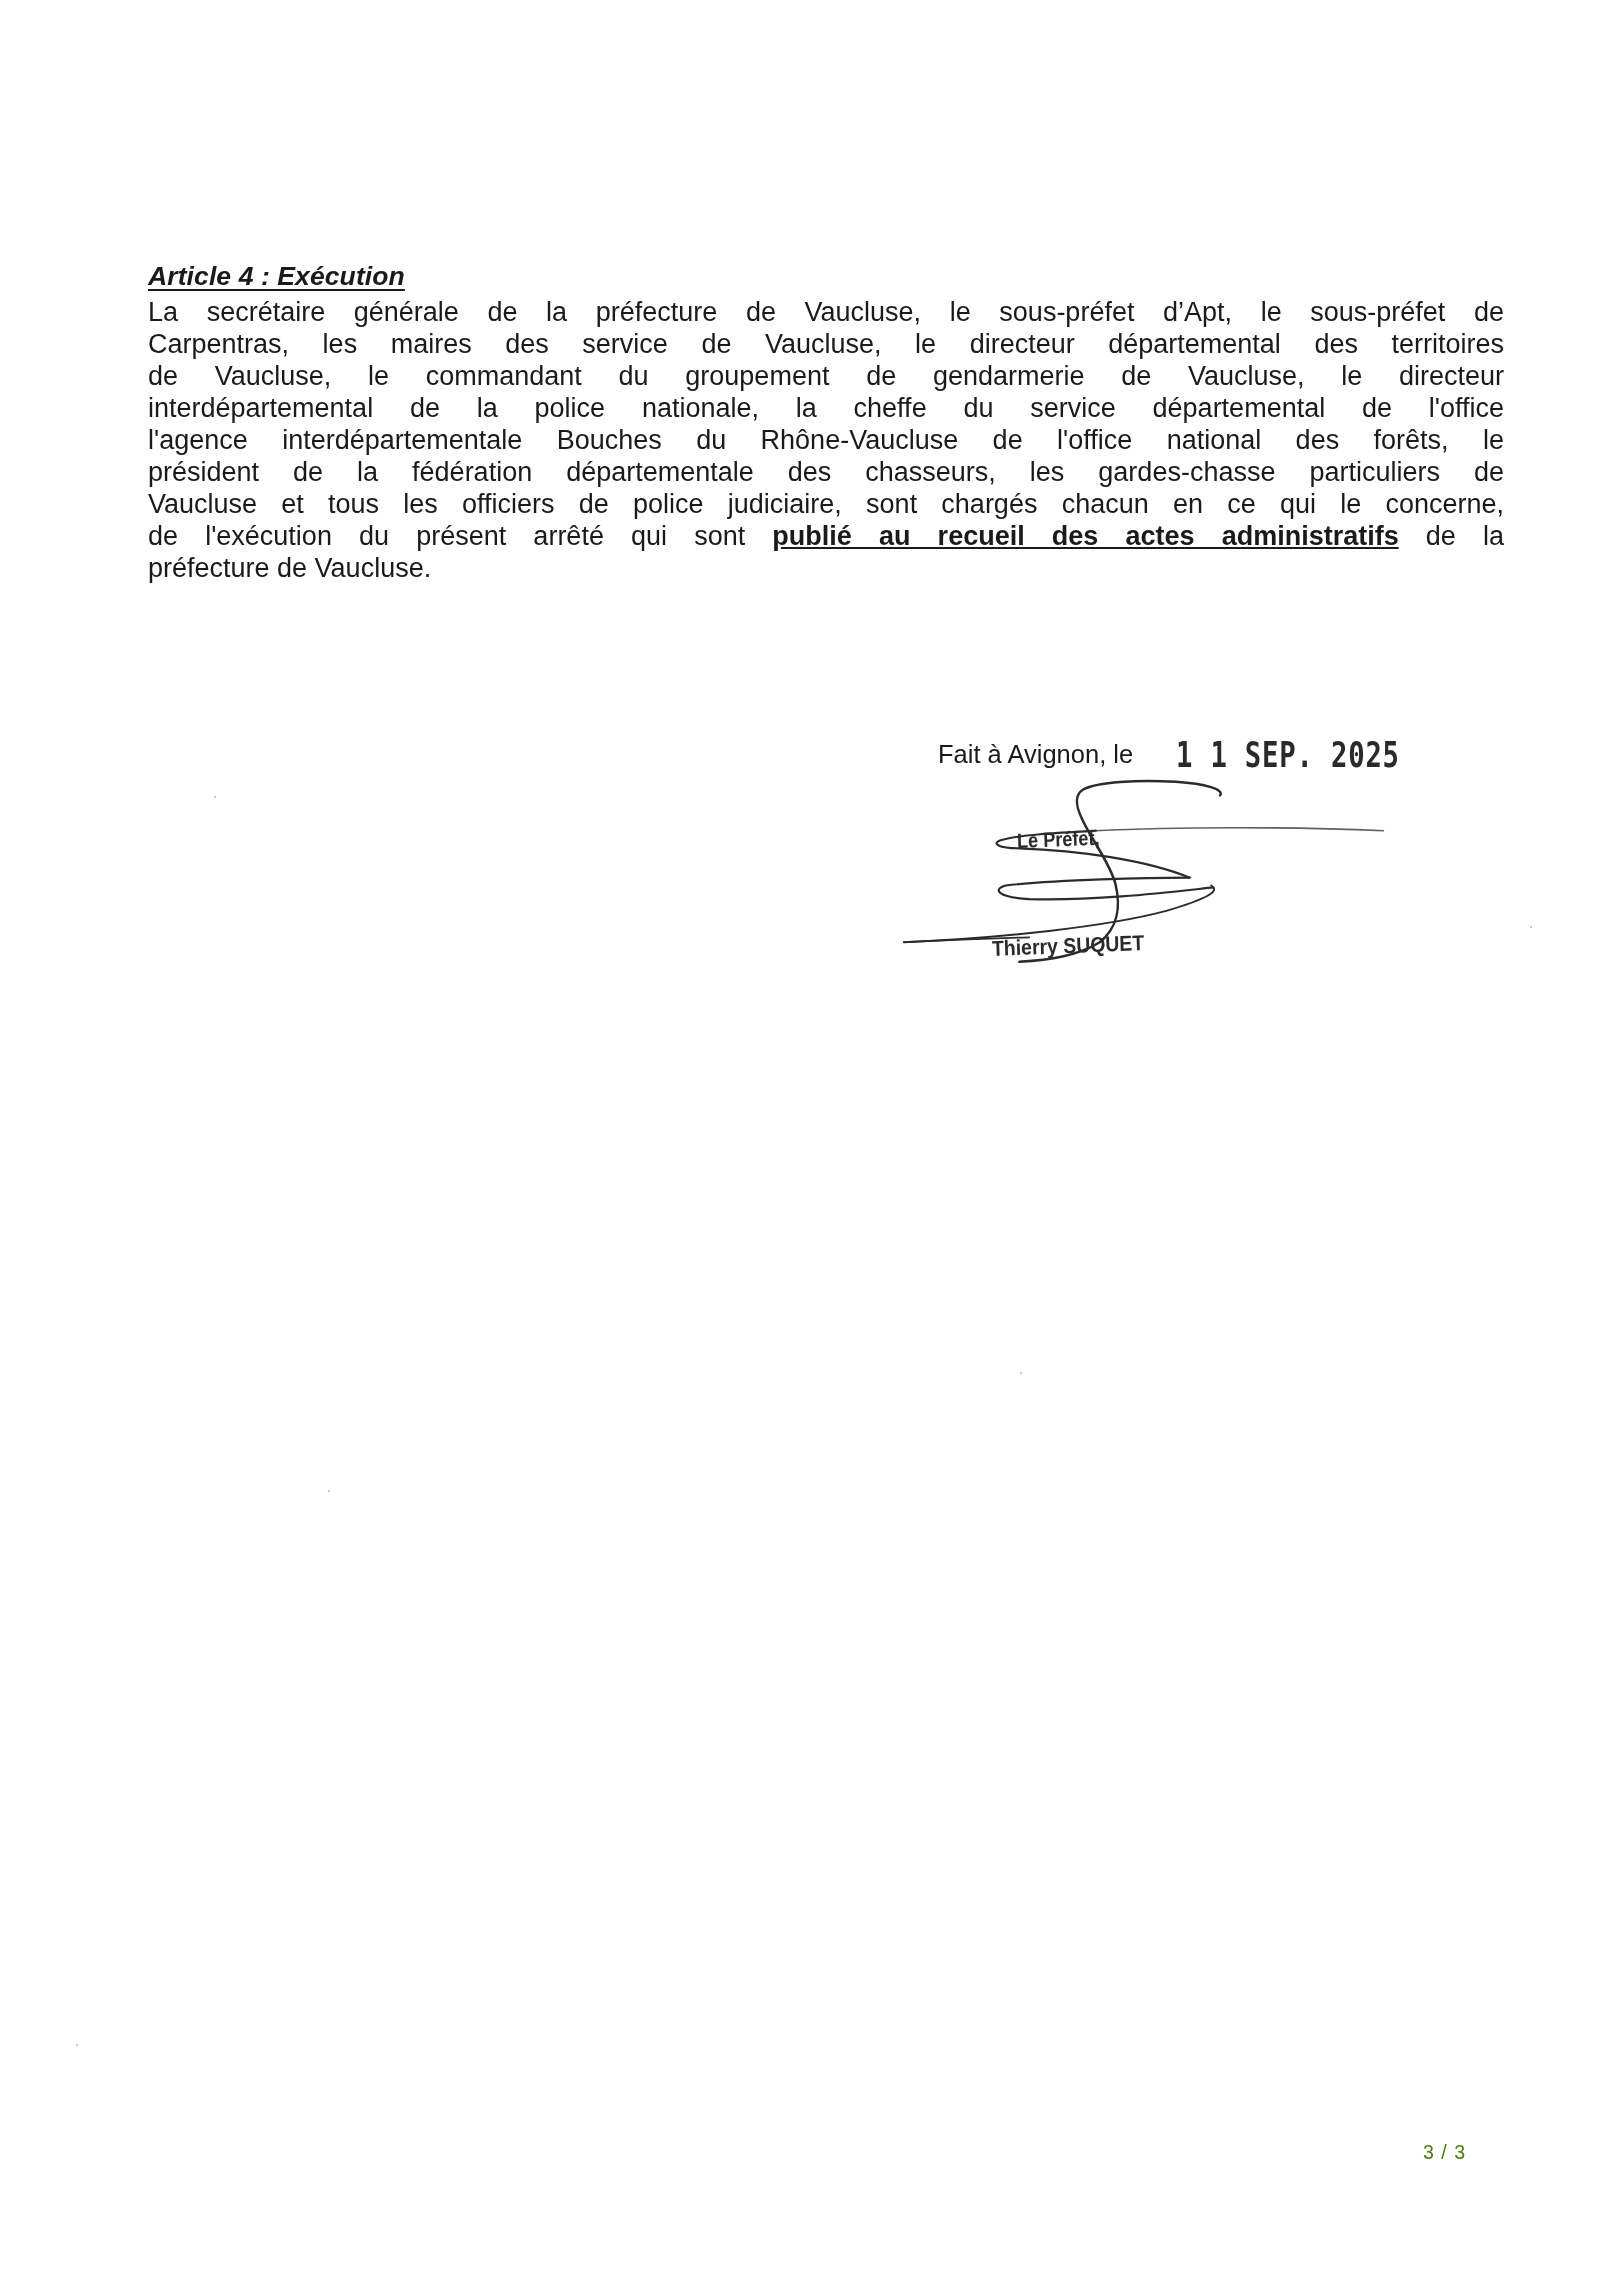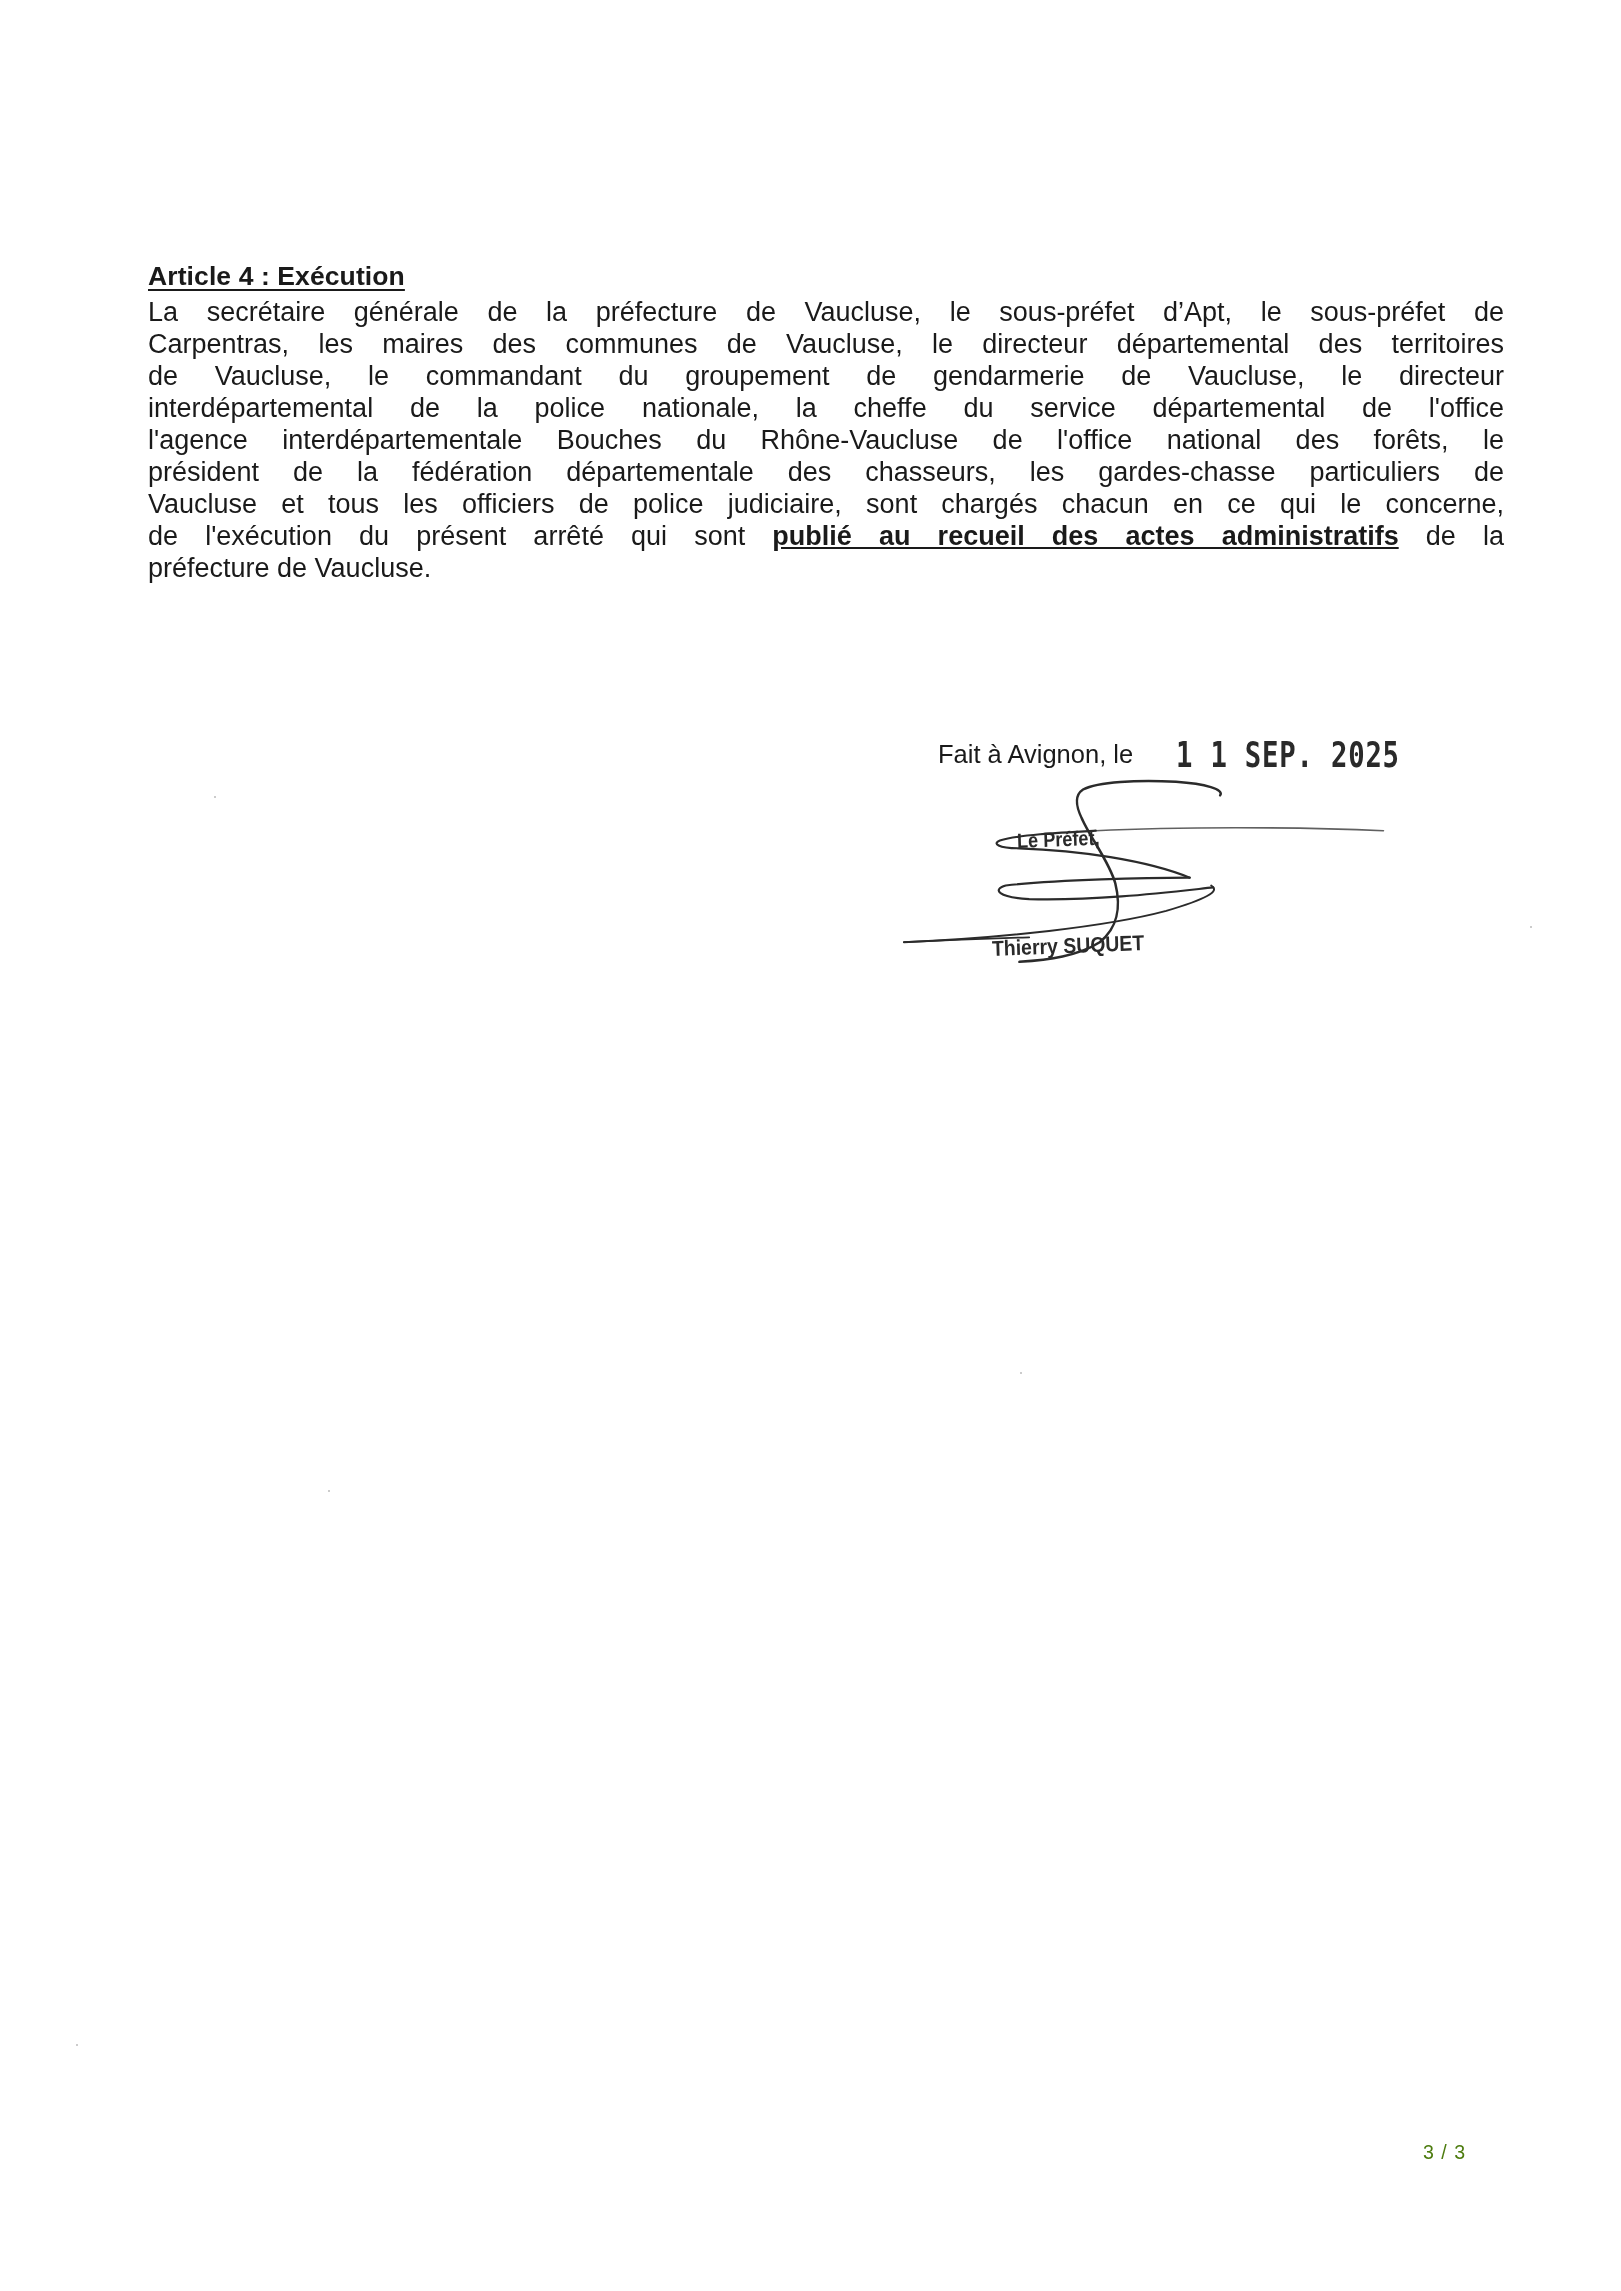--- a/index.html
+++ b/index.html
@@ -30,20 +30,21 @@
     }
     .article-title {
       font-size: 26.5px;
       font-weight: bold;
       text-decoration: underline;
       text-decoration-thickness: 2px;
       text-underline-offset: 3.9px;
       line-height: 35px;
       margin: 0 0 2px 0;
       letter-spacing: 0.1px;
+      font-style: italic;
     }
     .article-body {
       font-size: 27px;
       line-height: 32px;
       text-align: justify;
       text-align-last: left;
       margin: 0;
       letter-spacing: 0px;
       word-spacing: 0px;
     }
@@ -146,21 +147,21 @@
   </style>
 </head>
 <body>
 
 <div class="page">
 
   <section class="article">
     <h2 class="article-title">Article 4 : Exécution</h2>
     <p class="article-body">
       <span class="line">La secrétaire générale de la préfecture de Vaucluse, le sous-préfet d’Apt, le sous-préfet de</span>
-      <span class="line">Carpentras, les maires des communes de Vaucluse, le directeur départemental des territoires</span>
+      <span class="line">Carpentras, les maires des service de Vaucluse, le directeur départemental des territoires</span>
       <span class="line">de Vaucluse, le commandant du groupement de gendarmerie de Vaucluse, le directeur</span>
       <span class="line">interdépartemental de la police nationale, la cheffe du service départemental de l'office</span>
       <span class="line">l'agence interdépartementale Bouches du Rhône-Vaucluse de l'office national des forêts, le</span>
       <span class="line">président de la fédération départementale des chasseurs, les gardes-chasse particuliers de</span>
       <span class="line">Vaucluse et tous les officiers de police judiciaire, sont chargés chacun en ce qui le concerne,</span>
       <span class="line"><span>de l'exécution du présent arrêté qui sont </span><b>publié au recueil des actes administratifs</b><span> de la</span></span>
       <span class="line last">préfecture de Vaucluse.</span>
     </p>
   </section>
 

